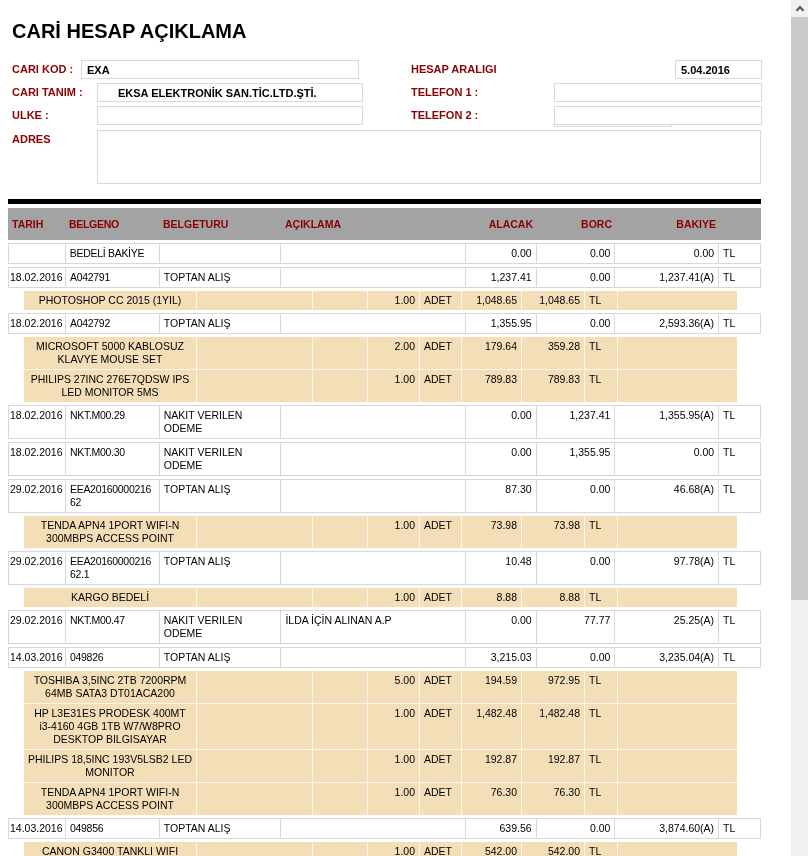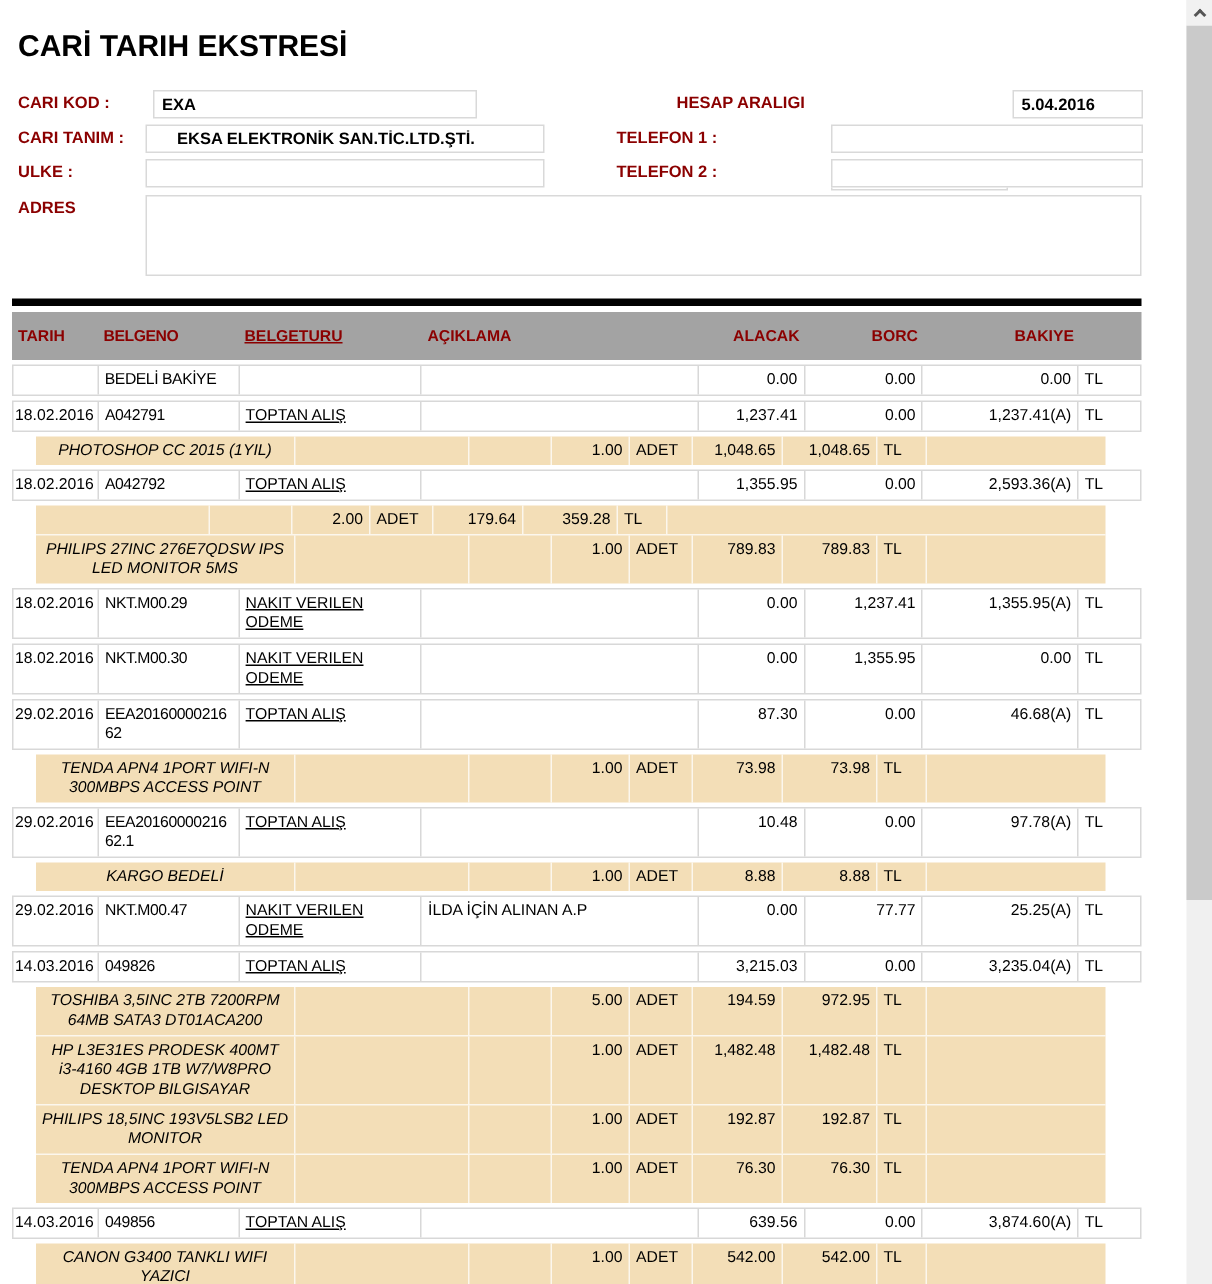--- a/index.html
+++ b/index.html
@@ -18,34 +18,34 @@
   .report { position:absolute; left:8px; top:199px; width:753px; font-size:10.5px; color:#000; }
   .black-bar { height:5px; background:#000; margin-bottom:4px; }
   .thead { display:flex; height:32px; background:#a3a3a3; align-items:center;
     color:#8B0000; font-weight:bold; }
   .row { display:flex; background:#fff; border:1px solid #d8d8d8; margin-top:3px; align-items:stretch; }
   .cell { padding:3px 4px; border-right:1px solid #d8d8d8; line-height:13px; }
   .cell:last-child { border-right:none; }
   .hc { padding:0 4px; }
   .c-tarih   { width:57px;  text-align:right; padding-left:1px; padding-right:3px; white-space:nowrap;}
   .c-belgeno { width:94px;  letter-spacing:-0.3px; word-break:break-all; }
-  .c-belgeturu { width:122px;text-decoration:underline; }
+  .c-belgeturu { width:122px; }
   .c-aciklama  { width:185px; }
   .c-alacak { width:71px;  text-align:right; }
   .c-borc   { width:79px;  text-align:right; }
   .c-bakiye { width:104px; text-align:right; }
   .c-tl     { width:41px;  text-align:left; }
   .thead .c-tarih { text-align:left; padding-left:4px; }
 
   .detail-group { margin:3px 0 3px 16px; width:713px; background:#f3deb7; }
   .drow { display:flex; align-items:stretch; }
   .drow + .drow { border-top:1px solid rgba(255,255,255,0.75); }
   .dcell { padding:3px 4px; border-right:1px solid rgba(255,255,255,0.75); line-height:13px; }
   .dcell:last-child { border-right:none; }
-  .d-desc  { width:173px; text-align:center;font-style:italic; }
+  .d-desc  { width:173px; text-align:center; }
   .d-e1    { width:116px; }
   .d-e2    { width:55px; }
   .d-miktar{ width:52px; text-align:right; }
   .d-birim { width:42px; text-align:left; }
   .d-fiyat { width:60px; text-align:right; }
   .d-tutar { width:63px; text-align:right; }
   .d-tl    { width:33px; text-align:left; }
   .d-e3    { width:119px; }
 
   
@@ -54,32 +54,32 @@
     display:flex; align-items:center; justify-content:center; }
   .sb-chev { width:6px; height:6px; border-top:2px solid #555; border-right:2px solid #555;
     transform:rotate(-45deg); margin-top:3px; }
   .sb-thumb { position:absolute; top:17px; left:0; width:17px; height:583px; background:#cacaca; }
 </style>
 </head>
 <body>
 
 <div class="page">
 
-  <div class="title">CARİ TARIH EKSTRESİ</div>
+  <div class="title">CARİ HESAP AÇIKLAMA</div>
 
   <div class="flabel" style="left:12px; top:63px;">CARI KOD :</div>
-  <input class="finput" style="left: 102px; top: 60px; width: 216px;" value="EXA">
+  <input class="finput" style="left: 81px; top: 60px; width: 278px;" value="EXA">
   <div class="flabel" style="left:12px; top:86px;">CARI TANIM :</div>
   <input class="finput" style="left: 97px; top: 83px; width: 266px; padding-left: 20px;" value="EKSA ELEKTRONİK SAN.TİC.LTD.ŞTİ.">
   <div class="flabel" style="left:12px; top:109px;">ULKE :</div>
   <input class="finput" style="left: 97px; top: 106px; width: 266px;" value="">
   <div class="flabel" style="left:12px; top:133px;">ADRES</div>
   <div class="fbox" style="left:97px; top:130px; width:664px; height:54px;"></div>
 
-  <div class="flabel" style="left:411px; top:63px;margin-left:40px;">HESAP ARALIGI</div>
+  <div class="flabel" style="left:411px; top:63px;">HESAP ARALIGI</div>
   <input class="finput" style="left: 554px; top: 60px; width: 118px; margin-top: 48px;" value="5.04.2015">
   <input class="finput" style="left: 675px; top: 60px; width: 87px;" value="5.04.2016">
   <div class="flabel" style="left:411px; top:86px;">TELEFON 1 :</div>
   <input class="finput" style="left: 554px; top: 83px; width: 208px;" value="">
   <div class="flabel" style="left:411px; top:109px;">TELEFON 2 :</div>
   <input class="finput" style="left: 554px; top: 106px; width: 208px;" value="">
 
   <div class="report">
     <div class="black-bar"></div>
     <div class="thead">
@@ -131,20 +131,21 @@
     <div class="cell c-belgeno">A042792</div>
     <div class="cell c-belgeturu">TOPTAN ALIŞ</div>
     <div class="cell c-aciklama"></div>
     <div class="cell c-alacak">1,355.95</div>
     <div class="cell c-borc">0.00</div>
     <div class="cell c-bakiye">2,593.36(A)</div>
     <div class="cell c-tl">TL</div>
   </div>
         <div class="detail-group">
           <div class="drow">
+    <div class="dcell d-desc">MICROSOFT 5000 KABLOSUZ KLAVYE MOUSE SET</div>
     <div class="dcell d-e1"></div>
     <div class="dcell d-e2"></div>
     <div class="dcell d-miktar">2.00</div>
     <div class="dcell d-birim">ADET</div>
     <div class="dcell d-fiyat">179.64</div>
     <div class="dcell d-tutar">359.28</div>
     <div class="dcell d-tl">TL</div>
     <div class="dcell d-e3"></div>
   </div>
           <div class="drow">

